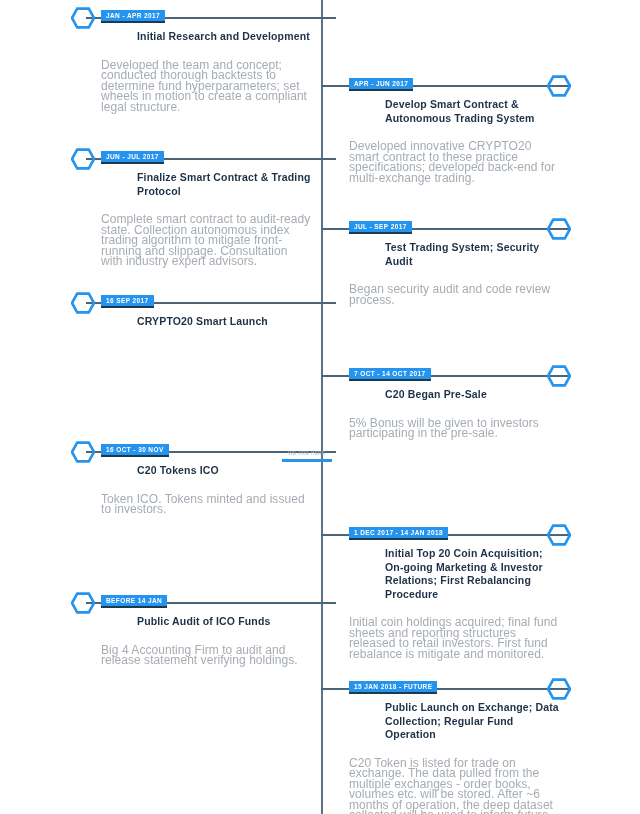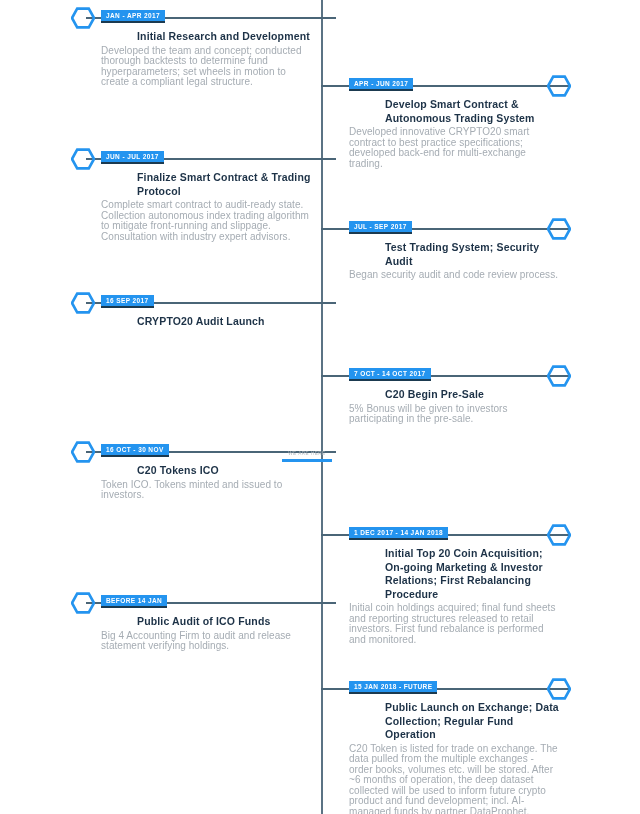--- a/index.html
+++ b/index.html
@@ -84,23 +84,23 @@
     margin-top: 7px;
     color: #1d3247;
     font-size: 10.5px;
     font-weight: bold;
     line-height: 13.5px;
     letter-spacing: 0.15px;
     padding-left: 36px;
   }
 
   .desc {
-    margin-top: 2px;
+    margin-top: 16px;
     color: #a5acb3;
-    font-size: 10px;
+    font-size: 12px;
     line-height: 10.6px;
     letter-spacing: 0.05px;
   }
 
   
   .wah {
     position: absolute;
     left: 282px;
     top: 451px;
     width: 50px;
@@ -137,21 +137,21 @@
         </div>
         <div class="content"><div class="badge">JAN - APR 2017</div><div class="title">Initial Research and Development</div><div class="desc">Developed the team and concept; conducted thorough backtests to determine fund hyperparameters; set wheels in motion to create a compliant legal structure.</div></div>
       </div>
       <div class="item right" style="top: 72px;">
         <div class="connector"></div>
         <div class="hex">
           <svg viewBox="0 0 24 22" xmlns="http://www.w3.org/2000/svg">
             <polygon points="6.2,1.6 17.8,1.6 23,11 17.8,20.4 6.2,20.4 1,11" fill="none" stroke="#2494ef" stroke-width="2.6" stroke-linejoin="miter"></polygon>
           </svg>
         </div>
-        <div class="content"><div class="badge">APR - JUN 2017</div><div class="title">Develop Smart Contract &amp; Autonomous Trading System</div><div class="desc">Developed innovative CRYPTO20 smart contract to best practice specifications; developed back-end for multi-exchange trading.</div></div>
+        <div class="content"><div class="badge">APR - JUN 2017</div><div class="title">Develop Smart Contract &amp; Autonomous Trading System</div><div class="desc">Developed innovative CRYPTO20 smart contract to these practice specifications; developed back-end for multi-exchange trading.</div></div>
       </div>
       <div class="item left" style="top: 145px;">
         <div class="connector"></div>
         <div class="hex">
           <svg viewBox="0 0 24 22" xmlns="http://www.w3.org/2000/svg">
             <polygon points="6.2,1.6 17.8,1.6 23,11 17.8,20.4 6.2,20.4 1,11" fill="none" stroke="#2494ef" stroke-width="2.6" stroke-linejoin="miter"></polygon>
           </svg>
         </div>
         <div class="content"><div class="badge">JUN - JUL 2017</div><div class="title">Finalize Smart Contract &amp; Trading Protocol</div><div class="desc">Complete smart contract to audit-ready state. Collection autonomous index trading algorithm to mitigate front-running and slippage. Consultation with industry expert advisors.</div></div>
       </div>
@@ -164,48 +164,48 @@
         </div>
         <div class="content"><div class="badge">JUL - SEP 2017</div><div class="title">Test Trading System; Security Audit</div><div class="desc">Began security audit and code review process.</div></div>
       </div>
       <div class="item left" style="top: 289px;">
         <div class="connector"></div>
         <div class="hex">
           <svg viewBox="0 0 24 22" xmlns="http://www.w3.org/2000/svg">
             <polygon points="6.2,1.6 17.8,1.6 23,11 17.8,20.4 6.2,20.4 1,11" fill="none" stroke="#2494ef" stroke-width="2.6" stroke-linejoin="miter"></polygon>
           </svg>
         </div>
-        <div class="content"><div class="badge">16 SEP 2017</div><div class="title">CRYPTO20 Audit Launch</div></div>
+        <div class="content"><div class="badge">16 SEP 2017</div><div class="title">CRYPTO20 Smart Launch</div></div>
       </div>
       <div class="item right" style="top: 362px;">
         <div class="connector"></div>
         <div class="hex">
           <svg viewBox="0 0 24 22" xmlns="http://www.w3.org/2000/svg">
             <polygon points="6.2,1.6 17.8,1.6 23,11 17.8,20.4 6.2,20.4 1,11" fill="none" stroke="#2494ef" stroke-width="2.6" stroke-linejoin="miter"></polygon>
           </svg>
         </div>
-        <div class="content"><div class="badge">7 OCT - 14 OCT 2017</div><div class="title">C20 Begin Pre-Sale</div><div class="desc">5% Bonus will be given to investors participating in the pre-sale.</div></div>
+        <div class="content"><div class="badge">7 OCT - 14 OCT 2017</div><div class="title">C20 Began Pre-Sale</div><div class="desc">5% Bonus will be given to investors participating in the pre-sale.</div></div>
       </div>
       <div class="item left" style="top: 438px;">
         <div class="connector"></div>
         <div class="hex">
           <svg viewBox="0 0 24 22" xmlns="http://www.w3.org/2000/svg">
             <polygon points="6.2,1.6 17.8,1.6 23,11 17.8,20.4 6.2,20.4 1,11" fill="none" stroke="#2494ef" stroke-width="2.6" stroke-linejoin="miter"></polygon>
           </svg>
         </div>
         <div class="content"><div class="badge">16 OCT - 30 NOV</div><div class="title">C20 Tokens ICO</div><div class="desc">Token ICO. Tokens minted and issued to investors.</div></div>
       </div>
       <div class="item right" style="top: 521px;">
         <div class="connector"></div>
         <div class="hex">
           <svg viewBox="0 0 24 22" xmlns="http://www.w3.org/2000/svg">
             <polygon points="6.2,1.6 17.8,1.6 23,11 17.8,20.4 6.2,20.4 1,11" fill="none" stroke="#2494ef" stroke-width="2.6" stroke-linejoin="miter"></polygon>
           </svg>
         </div>
-        <div class="content"><div class="badge">1 DEC 2017 - 14 JAN 2018</div><div class="title">Initial Top 20 Coin Acquisition; On-going Marketing &amp; Investor Relations; First Rebalancing Procedure</div><div class="desc">Initial coin holdings acquired; final fund sheets and reporting structures released to retail investors. First fund rebalance is performed and monitored.</div></div>
+        <div class="content"><div class="badge">1 DEC 2017 - 14 JAN 2018</div><div class="title">Initial Top 20 Coin Acquisition; On-going Marketing &amp; Investor Relations; First Rebalancing Procedure</div><div class="desc">Initial coin holdings acquired; final fund sheets and reporting structures released to retail investors. First fund rebalance is mitigate and monitored.</div></div>
       </div>
       <div class="item left" style="top: 589px;">
         <div class="connector"></div>
         <div class="hex">
           <svg viewBox="0 0 24 22" xmlns="http://www.w3.org/2000/svg">
             <polygon points="6.2,1.6 17.8,1.6 23,11 17.8,20.4 6.2,20.4 1,11" fill="none" stroke="#2494ef" stroke-width="2.6" stroke-linejoin="miter"></polygon>
           </svg>
         </div>
         <div class="content"><div class="badge">BEFORE 14 JAN</div><div class="title">Public Audit of ICO Funds</div><div class="desc">Big 4 Accounting Firm to audit and release statement verifying holdings.</div></div>
       </div>

